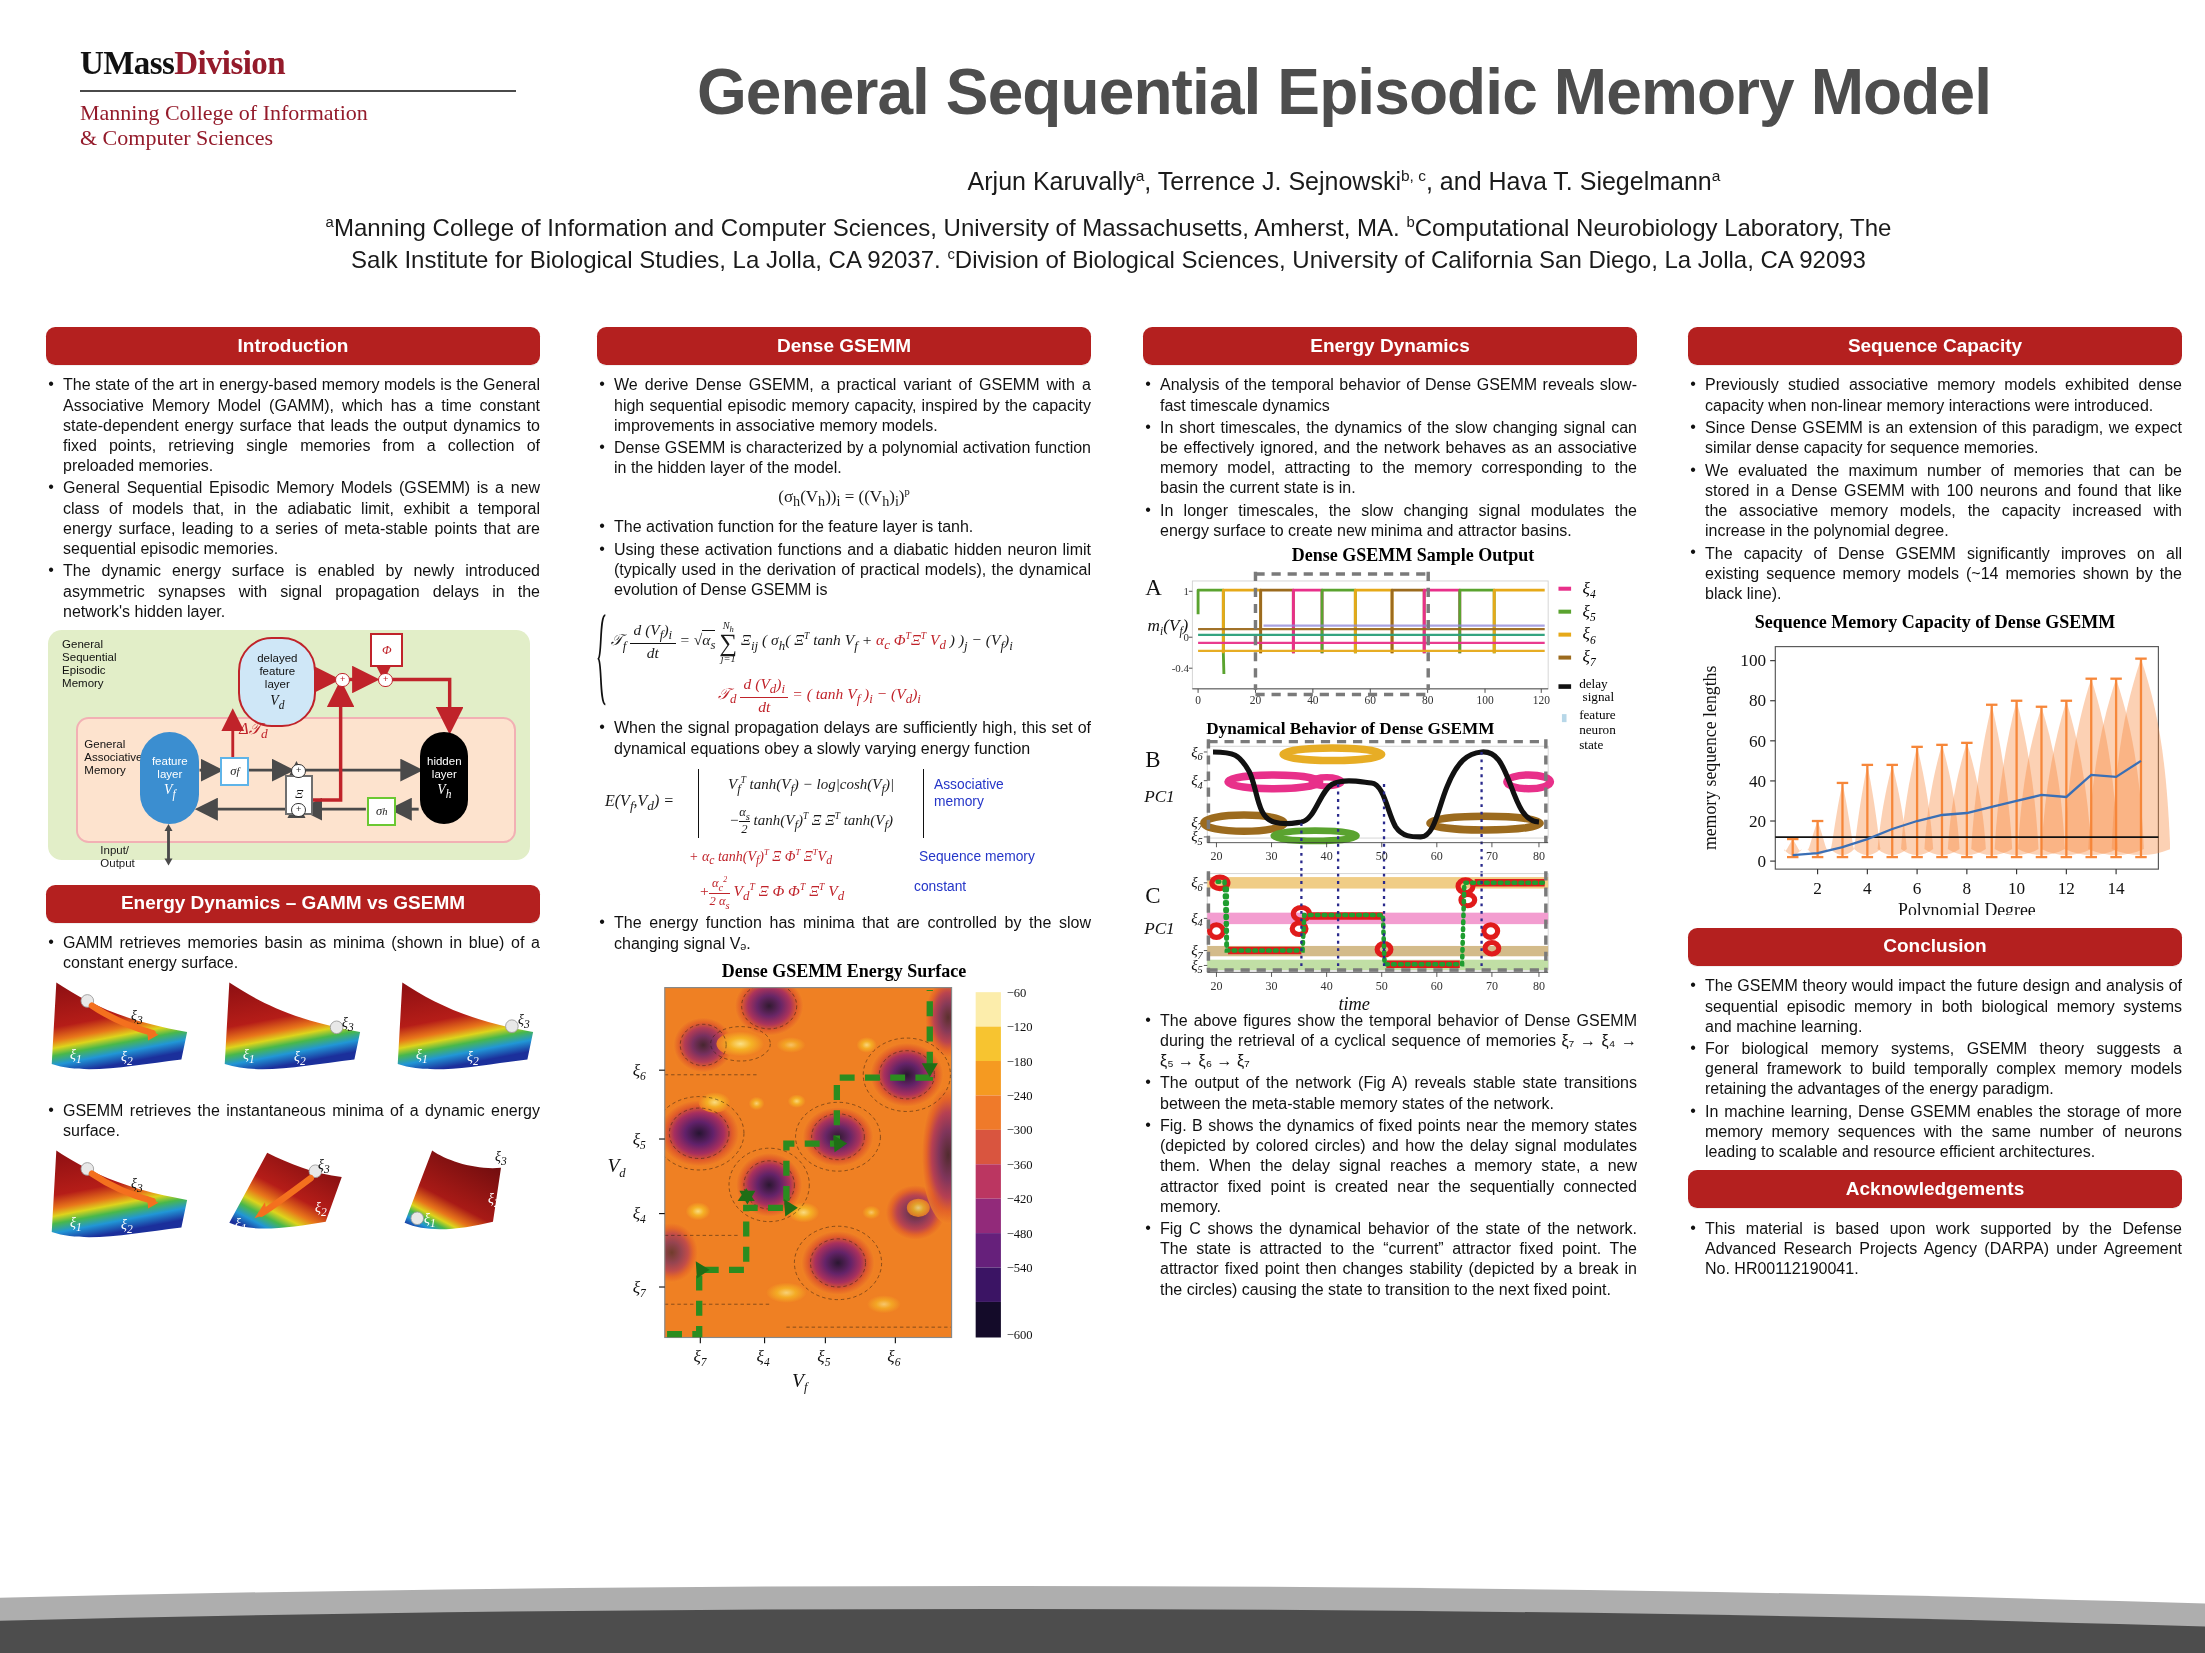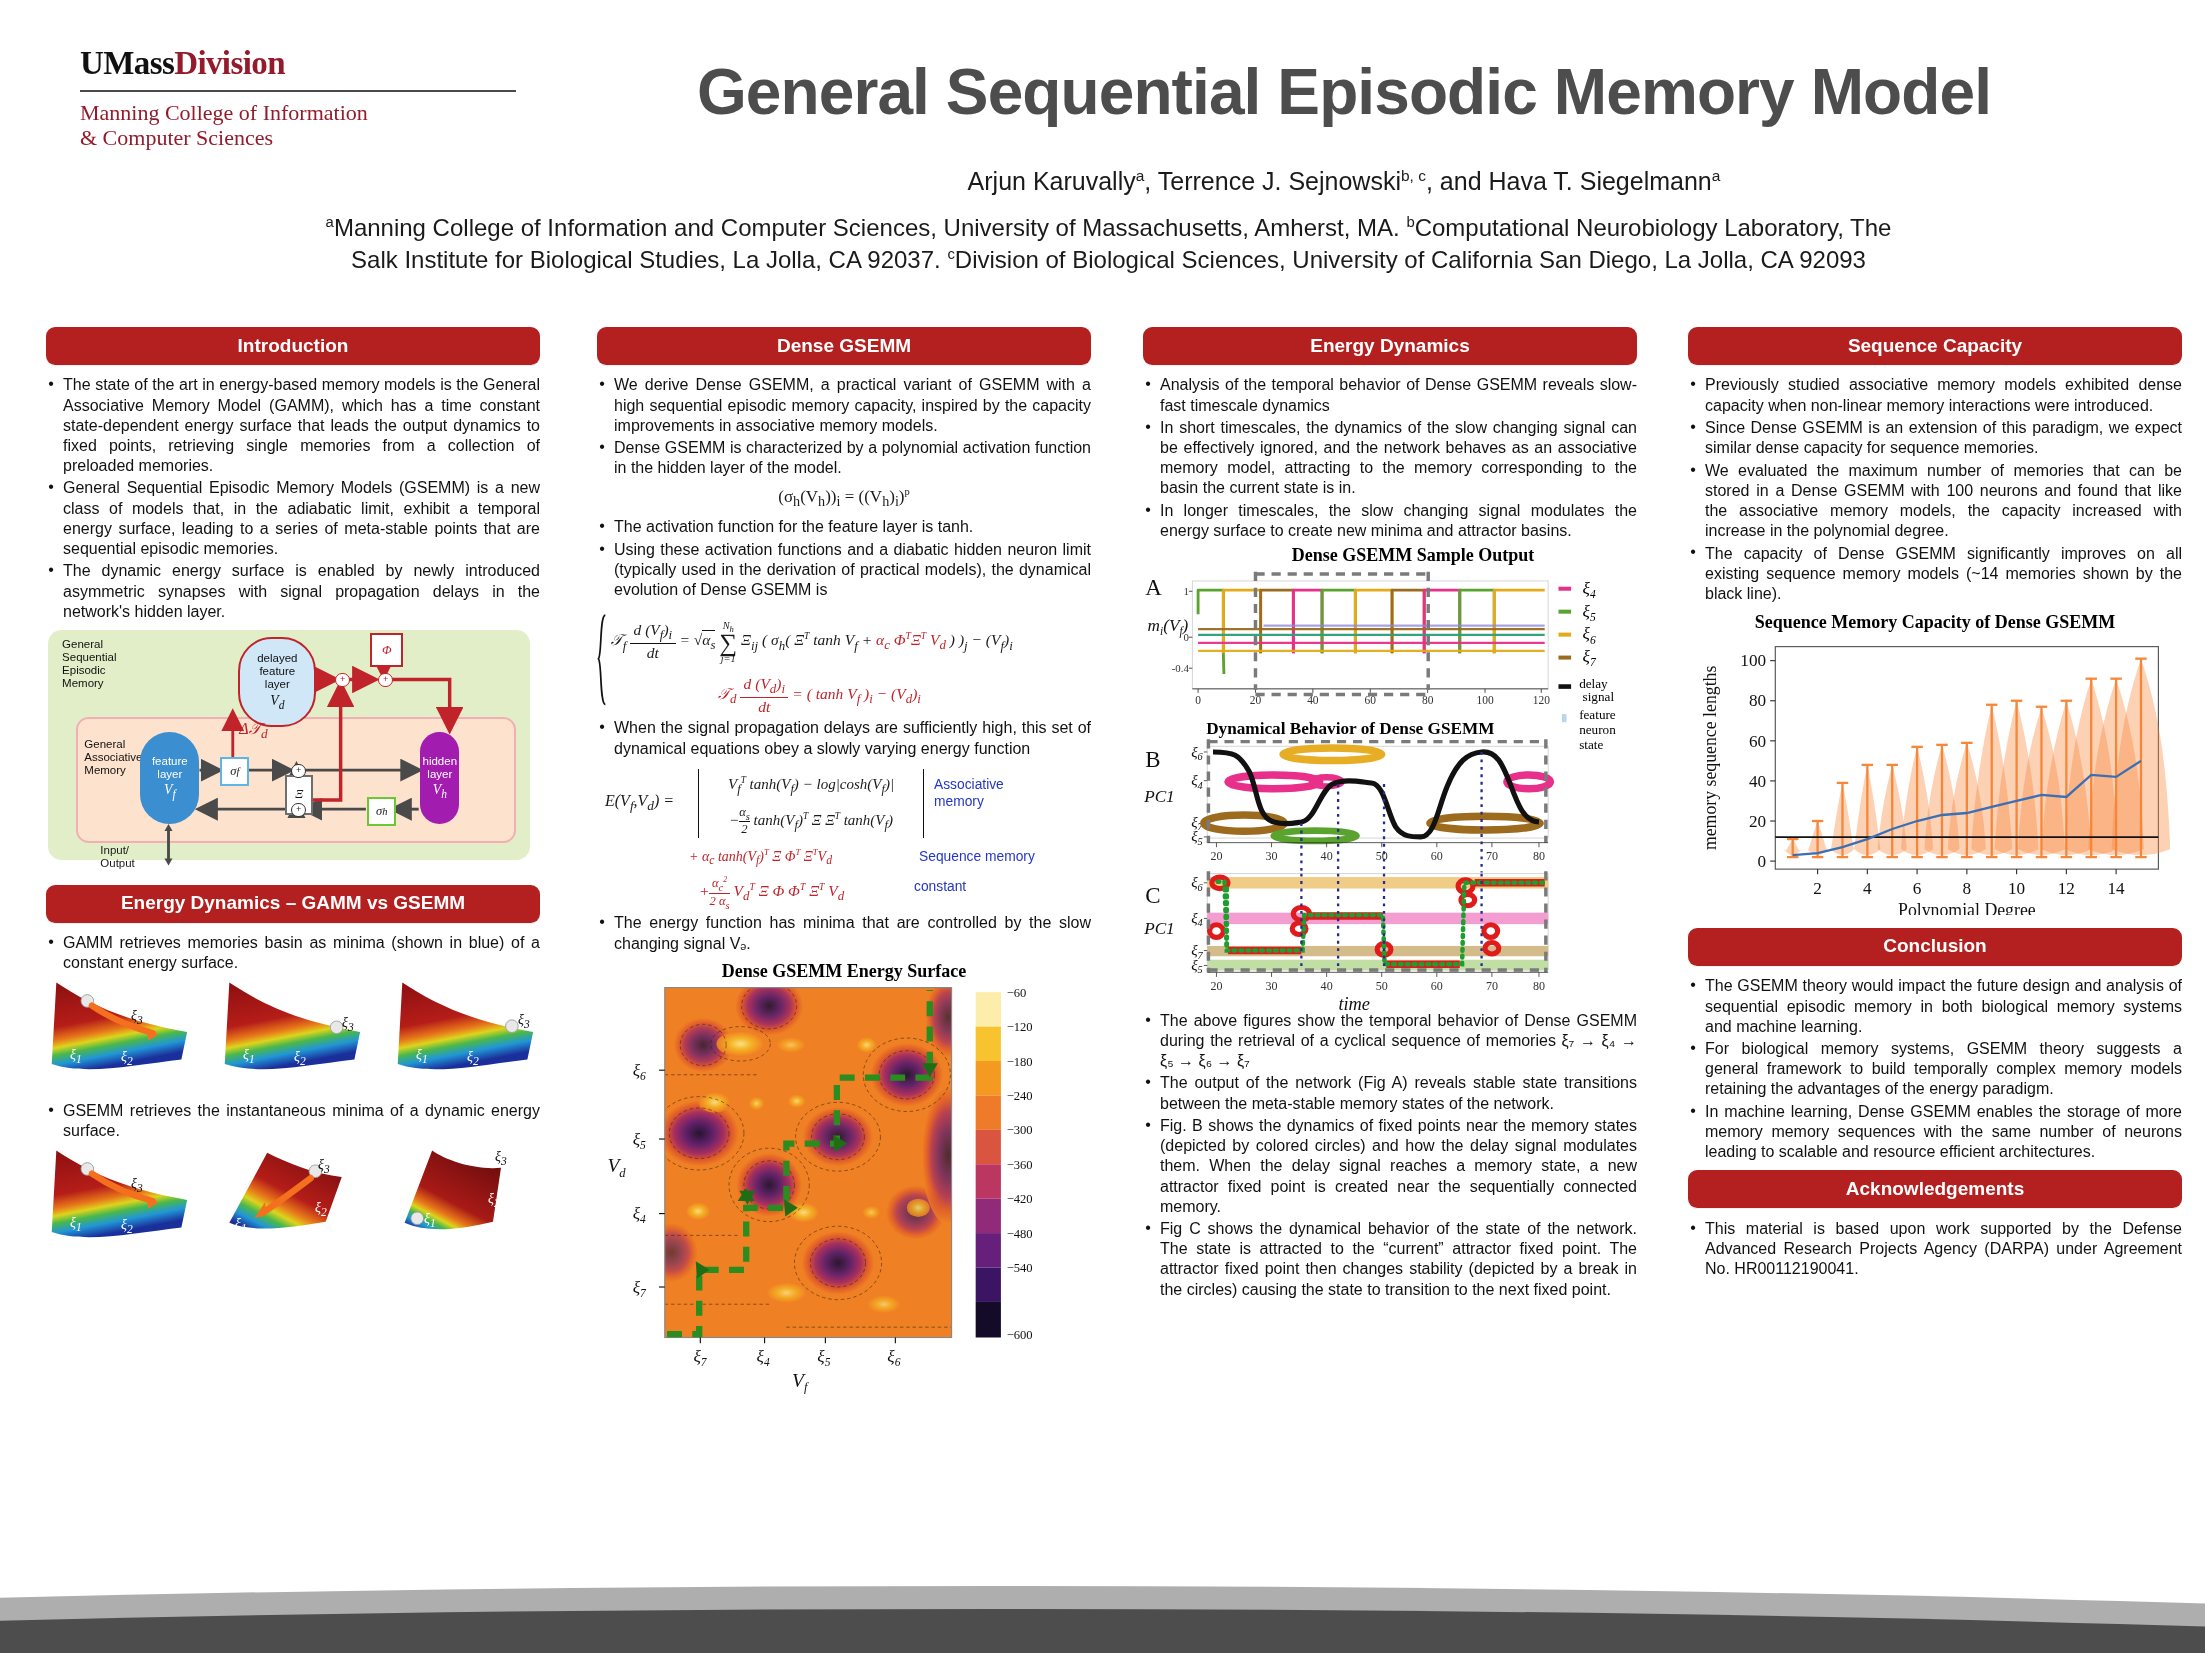--- a/index.html
+++ b/index.html
@@ -47,21 +47,21 @@
   .eq{text-align:center;font-family:"Liberation Serif",serif;margin:8px 0 6.9px 0;}
   .fig-title{text-align:center;font-family:"Liberation Serif",serif;font-weight:700;font-size:18px;color:#000;margin:2.3px 0 1.1px 0;}
 
   
   .blockdiag{position:relative;width:482px;height:247px;margin:8px 0 3.4px 2.3px;}
   .bd-outer{position:absolute;left:0;top:0;width:482px;height:230px;background:#e2eec8;border-radius:13.8px;}
   .bd-inner{position:absolute;left:27.6px;top:87px;width:436px;height:122px;background:#fde3ce;border:2.3px solid #f2b0b4;border-radius:12.6px;}
   .bd-lbl{position:absolute;font-size:11.5px;line-height:1.14;color:#111;}
   .node{position:absolute;border-radius:34px;display:flex;flex-direction:column;align-items:center;justify-content:center;color:#fff;font-size:11.5px;line-height:1.1;text-align:center;}
   .n-feature{left:92px;top:102px;width:59px;height:92px;background:#3b8ed0;}
-  .n-hidden{left:372px;top:102px;width:39px;height:92px;background:#a21caf;}
+  .n-hidden{left:372px;top:102px;width:48px;height:92px;background:#000000;}
   .n-delay{left:190px;top:6.9px;width:74px;height:86px;background:#cfe7f7;border:2.3px solid #c0232a;color:#111;}
   .sqbox{position:absolute;background:#fff;display:flex;align-items:center;justify-content:center;font-family:"Liberation Serif",serif;font-style:italic;font-size:12.6px;}
   .bx-sf{left:172px;top:127px;width:25px;height:25px;border:2.3px solid #5fb4e8;}
   .bx-sh{left:319px;top:167px;width:25px;height:25px;border:2.3px solid #6bc832;}
   .bx-xi{left:237px;top:145px;width:24px;height:36px;border:2.3px solid #6f6f6f;}
   .bx-phi{left:322px;top:3.4px;width:29px;height:30px;border:2.9px solid #c0232a;color:#c0232a;}
   .plus{position:absolute;width:12.6px;height:12.6px;border-radius:50%;border:1.1px solid #333;background:#fff;font-size:9.2px;line-height:11px;text-align:center;color:#333;}
   .plus-r{border-color:#c0232a;color:#c0232a;}
   .io-lbl{position:absolute;left:52px;top:214px;font-size:11.5px;line-height:1.1;}
 

